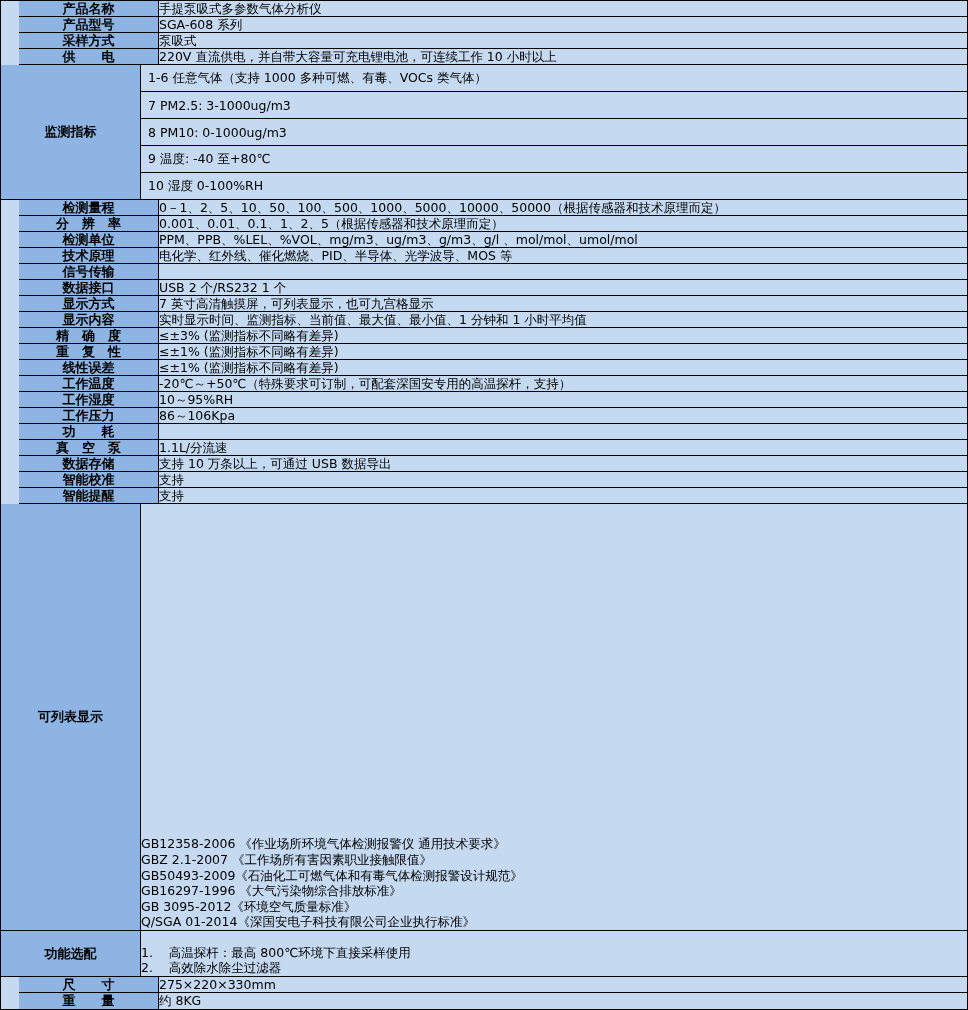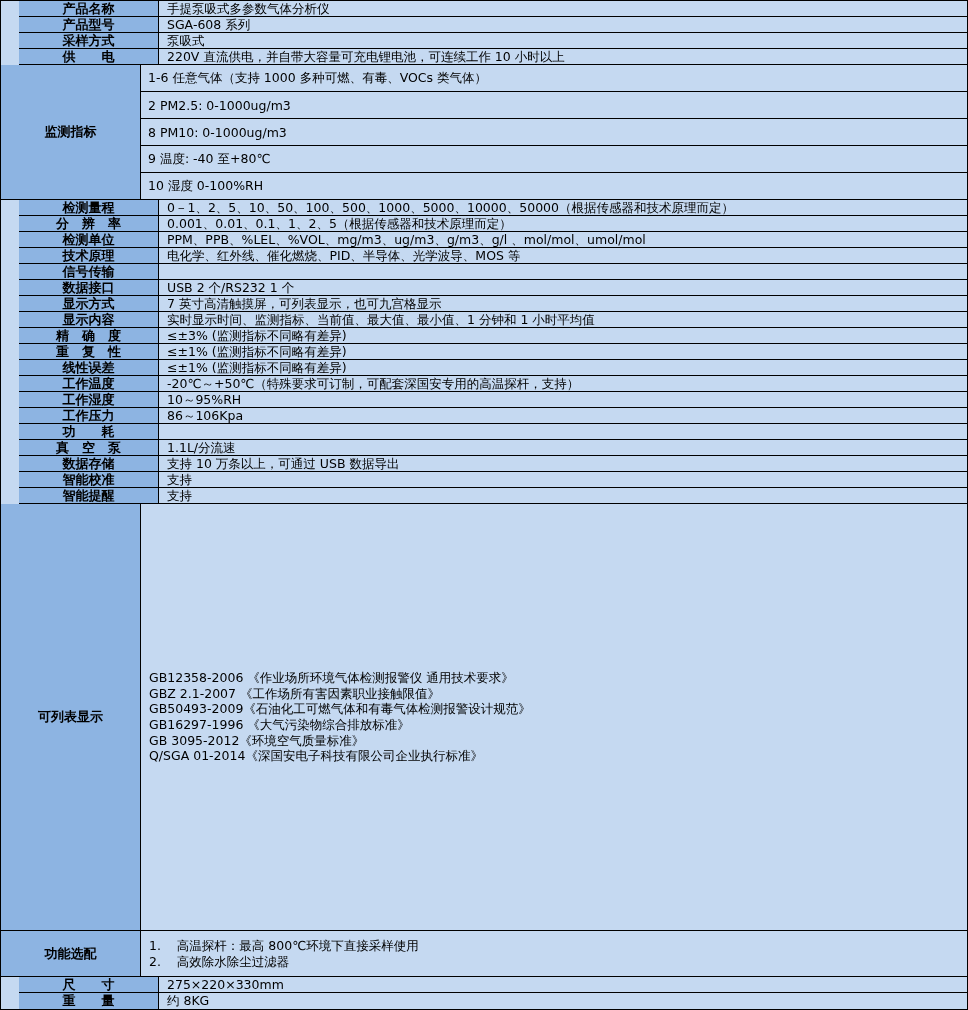--- a/index.html
+++ b/index.html
@@ -48,24 +48,24 @@
   }
   .value-cell{
     flex:1 1 auto;
     min-width:0;
     display:flex;
     flex-direction:column;
     justify-content:center;
     font-size:12.5px;
     background:var(--value-bg);
   }
-  .value-cell.lines{justify-content:center;}
+  .value-cell.lines{justify-content:flex-end;}
   .value-cell.subrows{justify-content:stretch;}
   .value-line{
-    padding-left:8px;
+    padding-left:0;
     padding-right:6px;
     white-space:pre-wrap;
     line-height:1.25;
   }
   .sub-cell{
     flex:1 1 0;
     display:flex;
     align-items:center;
     border-bottom:1.5px solid var(--border);
     padding-left:7px;
@@ -98,21 +98,21 @@
     <div class="row r-single">
       <div class="label-cell">供　　电</div>
       <div class="value-cell">
         <div class="value-line">220V 直流供电，并自带大容量可充电锂电池，可连续工作 10 小时以上</div>
       </div>
     </div>
     <div class="row r-monitor">
       <div class="label-cell">监测指标</div>
       <div class="value-cell subrows">
         <div class="sub-cell">1-6 任意气体（支持 1000 多种可燃、有毒、VOCs 类气体）</div>
-        <div class="sub-cell">2 PM2.5: 0-1000ug/m3</div>
+        <div class="sub-cell">7 PM2.5: 3-1000ug/m3</div>
         <div class="sub-cell">8 PM10: 0-1000ug/m3</div>
         <div class="sub-cell">9 温度: -40 至+80℃</div>
         <div class="sub-cell">10 湿度 0-100%RH</div>
       </div>
     </div>
     <div class="row r-single">
       <div class="label-cell">检测量程</div>
       <div class="value-cell">
         <div class="value-line">0－1、2、5、10、50、100、500、1000、5000、10000、50000（根据传感器和技术原理而定）</div>
       </div>

